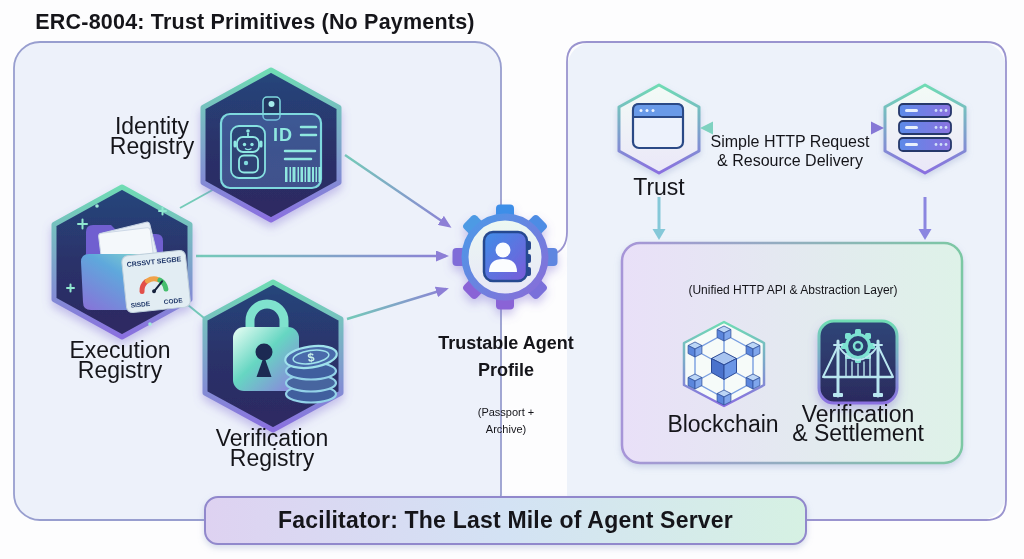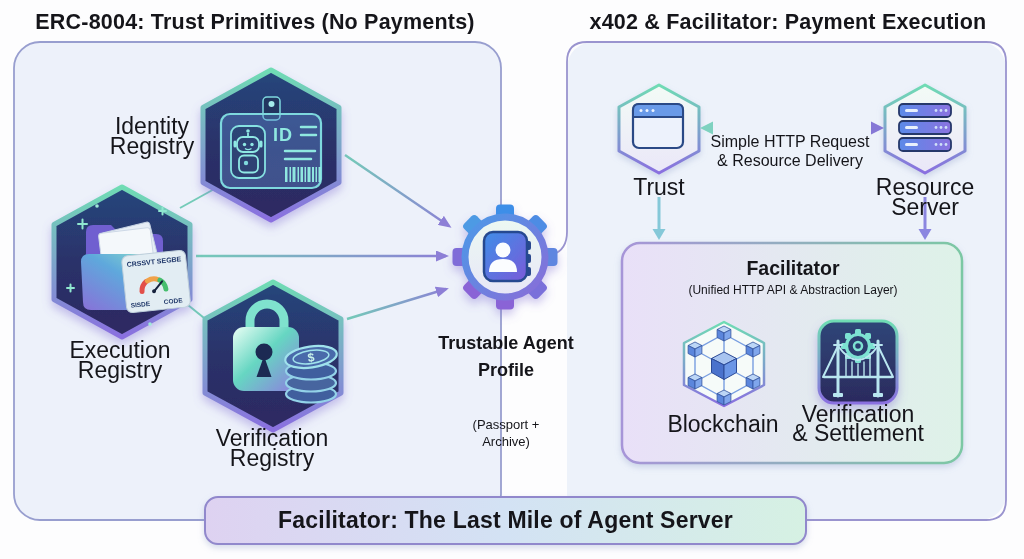--- a/index.html
+++ b/index.html
@@ -3,21 +3,21 @@
 <meta charset="utf-8">
 <style>
   html,body{margin:0;padding:0;background:#fdfdfe;}
   .stage{position:relative;width:1024px;height:559px;background:#fdfdfe;overflow:hidden;
          font-family:"Liberation Sans",sans-serif;color:#15151a;}
   .stage svg{position:absolute;left:0;top:0;}
   .lbl{position:absolute;text-align:center;white-space:pre-line;color:#15151a;}
   .hdr{font-weight:700;font-size:21.5px;letter-spacing:.2px;}
   .node{font-size:23px;font-weight:500;line-height:20px;}
   .profile-t{font-size:18px;font-weight:700;line-height:27px;}
-  .profile-s{font-size:13px;font-weight:400;line-height:17px;margin-top:14px;}
+  .profile-s{font-size:11px;font-weight:400;line-height:17px;margin-top:2px;}
   .http{font-size:16px;font-weight:500;line-height:18.5px;}
   .fac-t{font-size:19.5px;font-weight:700;}
   .fac-s{font-size:12px;font-weight:400;}
   .banner-t{font-size:23px;font-weight:700;letter-spacing:.2px;}
 </style>
 </head>
 <body>
 
 <div class="stage">
 
@@ -367,42 +367,39 @@
     <path d="M 824 377 H 892" stroke-width="2.5"></path>
     <rect x="833" y="393" width="10" height="4" rx="1" fill="#b9e6f0" stroke="none"></rect>
     <rect x="873" y="393" width="10" height="4" rx="1" fill="#b9e6f0" stroke="none"></rect>
   </g>
 </g>
 
 <rect x="205" y="497" width="601" height="47" rx="13" fill="url(#gBanner)" stroke="#9188cc" stroke-width="2" filter="url(#fS)"></rect>
 </svg>
 
 <div class="lbl hdr" style="left:5px;top:10px;width:500px;">ERC-8004: Trust Primitives (No Payments)</div>
-<div class="lbl hdr" style="left:570px;top:10px;width:436px;">x402 &amp; Facilitator: Payment Execution</div>
 
 <div class="lbl node" style="left:82px;top:116px;width:140px;">Identity
 Registry</div>
 <div class="lbl node" style="left:50px;top:340px;width:140px;">Execution
 Registry</div>
 <div class="lbl node" style="left:202px;top:428px;width:140px;">Verification
 Registry</div>
 
 <div class="lbl" style="left:426px;top:312px;width:160px;">
   <div class="profile-t">Trustable Agent
 Profile</div>
   <div class="profile-s">(Passport +
 Archive)</div>
 </div>
 
 <div class="lbl node" style="left:599px;top:177px;width:120px;">Trust</div>
-<div class="lbl node" style="left:845px;top:177px;width:160px;">Resource Server</div>
 <div class="lbl http" style="left:690px;top:92px;width:200px;margin-top:41px;">Simple HTTP Request
 &amp; Resource Delivery</div>
 
-<div class="lbl fac-t" style="left:643px;top:257px;width:300px;">Facilitator</div>
 <div class="lbl fac-s" style="left:623px;top:283px;width:340px;">(Unified HTTP API &amp; Abstraction Layer)</div>
 <div class="lbl node" style="left:663px;top:414px;width:120px;">Blockchain</div>
 <div class="lbl node" style="left:788px;top:405px;width:140px;line-height:18.5px;">Verification
 &amp; Settlement</div>
 
 <div class="lbl banner-t" style="left:205px;top:507px;width:601px;">Facilitator: The Last Mile of Agent Server</div>
 
 </div>
 
 </body></html>

